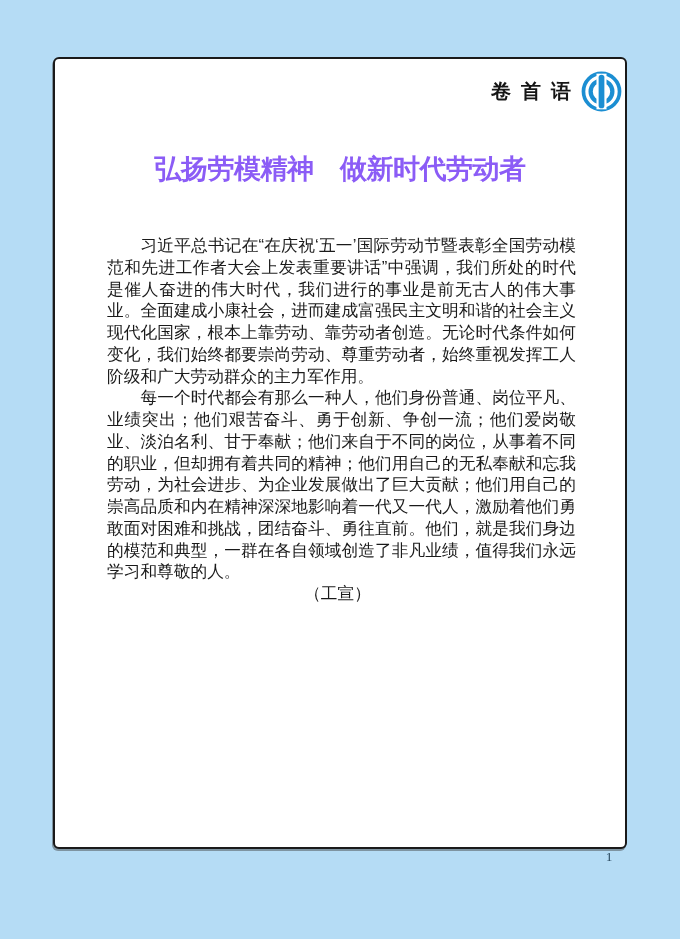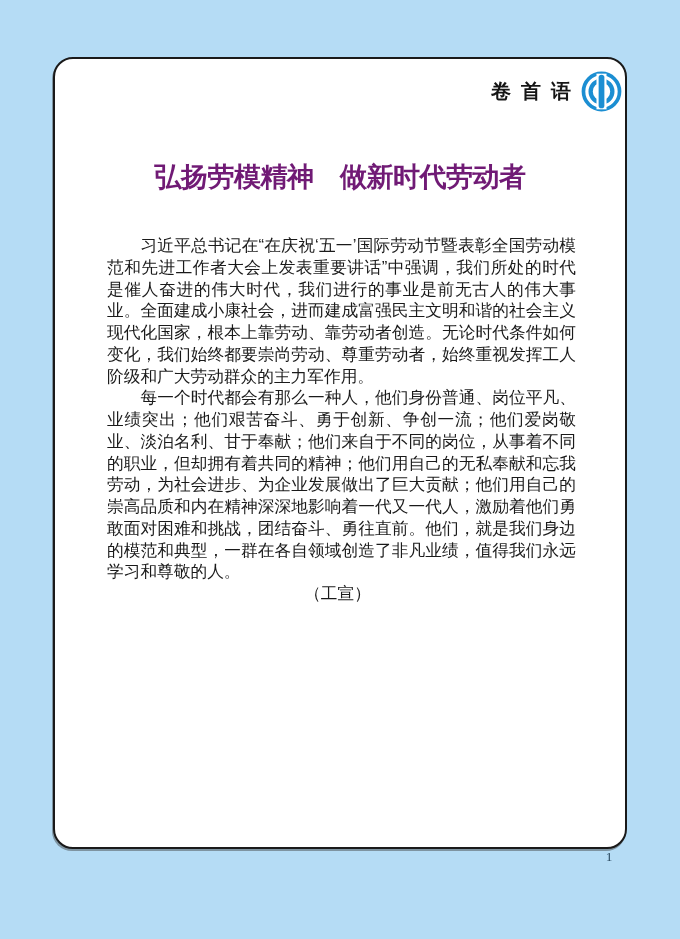--- a/index.html
+++ b/index.html
@@ -9,21 +9,21 @@
     position: relative;
     font-family: "Liberation Sans", sans-serif;
     overflow: hidden;
   }
   .sheet {
     position: absolute;
     left: 53px; top: 57px;
     width: 574px; height: 792px;
     background: #ffffff;
     border: 2.5px solid #1a1a1a;
-    border-radius: 20px;
+    border-radius: 6px;
     box-sizing: border-box;
     box-shadow: -1px 2px 0 rgba(60,60,60,0.45);
   }
   .corner-header {
     position: absolute;
     top: 12px; right: 3px;
     display: flex;
     align-items: center;
   }
   .section-label {
@@ -32,26 +32,26 @@
     font-size: 20px;
     letter-spacing: 10px;
     color: #151515;
     margin-right: 0px;
     white-space: nowrap;
   }
   .logo { display: inline-block; width: 41px; height: 41px; line-height: 0; }
   .title {
     position: absolute;
     top: 88px; left: 0; right: 0;
-    margin: 12px;
+    margin: 4px;
     text-align: center;
     font-size: 27px;
     font-weight: 900;
     letter-spacing: -0.5px;
-    color: #701a75;
+    color: #8b5cf6;
     font-family: "Liberation Sans", sans-serif;
   }
   .content {
     position: absolute;
     top: 176px; left: 52px;
     width: 469px;
     font-size: 16.7px;
     line-height: 21.75px;
     text-align: justify;
     color: #1a1a1a;

